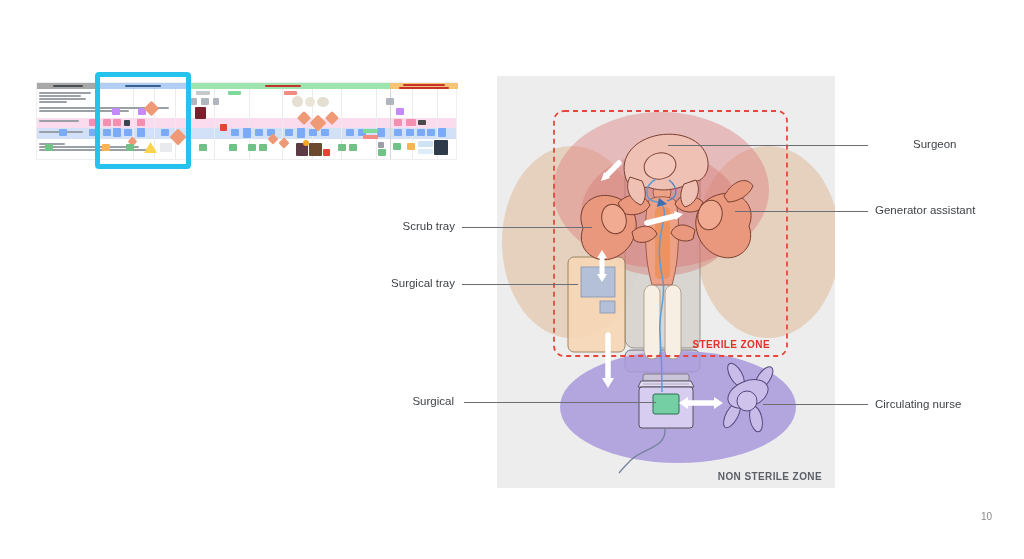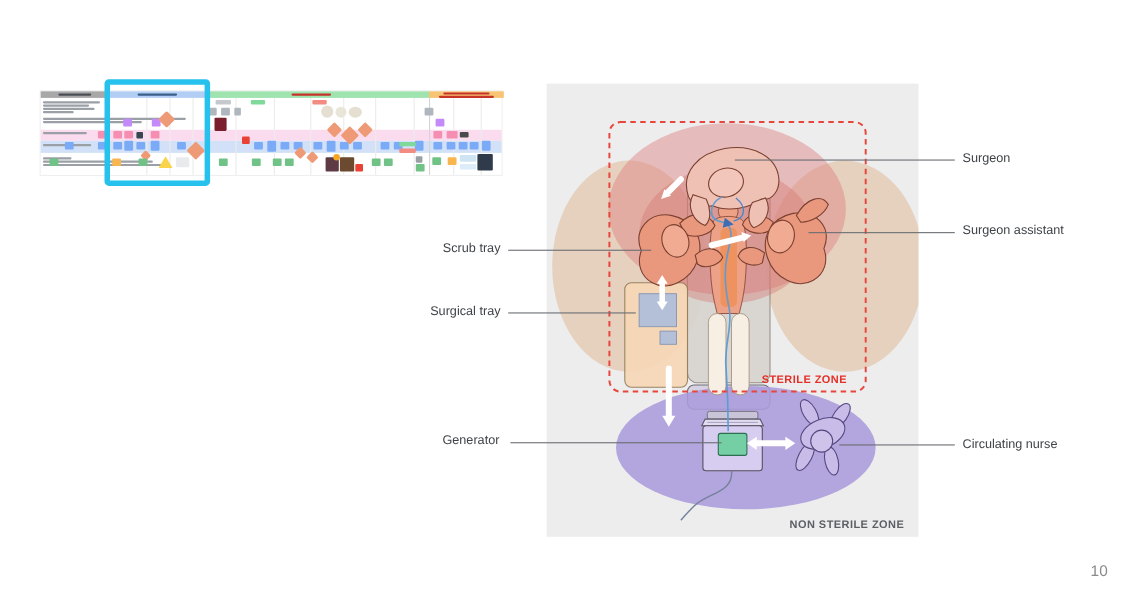--- a/index.html
+++ b/index.html
@@ -13,21 +13,21 @@
   .mm-grid{position:absolute;top:6px;bottom:0;width:1px;}
   .mm-tline{position:absolute;height:1.5px;border-radius:1px;}
   .mm-sticky{position:absolute;border-radius:1px;}
   .highlight-box{position:absolute;left:95px;top:72px;width:96px;height:97px;
                  border:5px solid #26c1ec;border-radius:4px;box-sizing:border-box;}
   
   .panel{position:absolute;left:497px;top:76px;width:338px;height:412px;background:#ededee;}
   .lbl{position:absolute;font-size:11.5px;color:#3f4347;white-space:nowrap;line-height:13px;}
   .lbl.r{text-align:right;}
   .line{position:absolute;height:1px;background:#6b6e72;}
-  .pagenum{position:absolute;right:17px;top:511px;font-size:14px;color:#8a8a8a;}
+  .pagenum{position:absolute;right:32px;top:511px;font-size:10px;color:#8a8a8a;}
 </style>
 </head>
 <body>
 
 <div class="slide">
 
   <div class="minimap">
       <div class="mm-row" style="top: 35px; height: 10px; background: rgb(251, 220, 239);"></div>
       <div class="mm-row" style="top: 45px; height: 11px; background: rgb(210, 225, 247);"></div>
       <div class="mm-grid" style="left: 61px; background: rgb(213, 213, 213);"></div>
@@ -249,21 +249,21 @@
     </svg>
   </div>
 
   <div class="line" style="left:668px;top:145px;width:200px;"></div>
   <div class="line" style="left:735px;top:211px;width:133px;"></div>
   <div class="line" style="left:462px;top:227px;width:130px;"></div>
   <div class="line" style="left:462px;top:284px;width:116px;"></div>
   <div class="line" style="left:464px;top:402px;width:192px;"></div>
   <div class="line" style="left:763px;top:404px;width:105px;"></div>
 
-  <div class="lbl" style="left:875px;top:138px;text-align:right;">Surgeon</div>
-  <div class="lbl" style="left:875px;top:204px;">Surgeon assistant</div>
+  <div class="lbl" style="left:913px;top:138px;text-align:right;">Surgeon</div>
+  <div class="lbl" style="left:875px;top:204px;">Generator assistant</div>
   <div class="lbl" style="left:875px;top:398px;">Circulating nurse</div>
   <div class="lbl r" style="right:569px;top:220px;">Scrub tray</div>
   <div class="lbl r" style="right:569px;top:277px;">Surgical tray</div>
-  <div class="lbl r" style="right:570px;top:395px;">Generator</div>
+  <div class="lbl r" style="right:570px;top:395px;">Surgical</div>
 
   <div class="pagenum">10</div>
 </div>
 
 </body></html>

